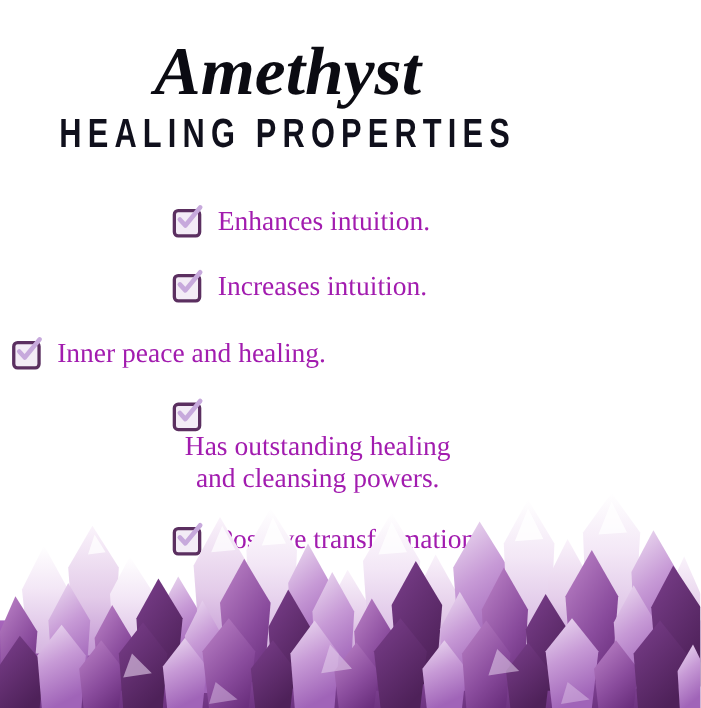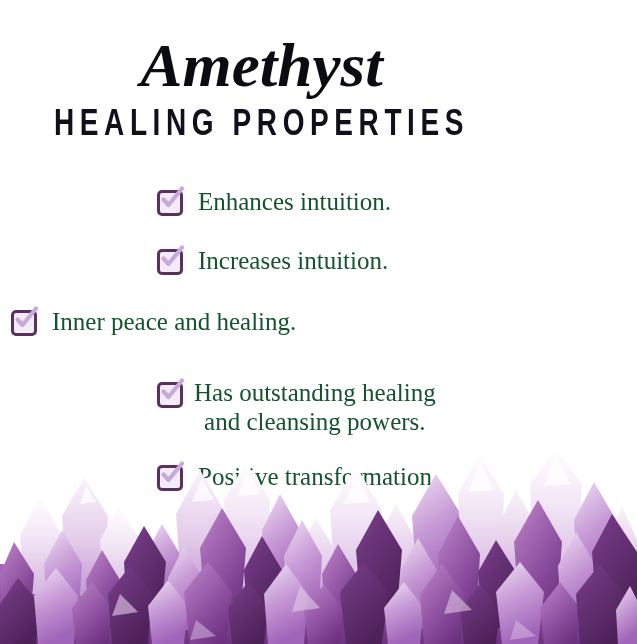--- a/index.html
+++ b/index.html
@@ -57,21 +57,21 @@
     width: 637px;
   }
   .check-row {
     display: flex;
     align-items: flex-start;
     padding-left: 157px;
   }
   .check-row.r1 { margin-top: 0px; }
   .check-row.r2 { margin-top: 27px; }
   .check-row.r3 { margin-top: 30px; padding-left: 11px; }
-  .check-row.r4 { margin-top: 40px; }
+  .check-row.r4 { margin-top: 24px; flex-direction: column; }
   .check-row.r5 { margin-top: 24px; }
 
   .checkbox-icon {
     position: relative;
     width: 26px;
     height: 26px;
     flex: 0 0 26px;
     margin-top: 4px;
   }
   .checkbox-icon .box {
@@ -92,21 +92,21 @@
     width: 26px;
     height: 26px;
     overflow: visible;
   }
 
   .item-text {
     margin-left: 15px;
     font-family: "Liberation Serif", "DejaVu Serif", serif;
     font-size: 25px;
     line-height: 1.26;
-    color: #14532d;
+    color: #a21caf;
     white-space: pre-line;
   }
   .item-text.two-line {
     margin-left: 11px;
     text-align: center;
     line-height: 1.18;
   }
 
   
   .crystals {

